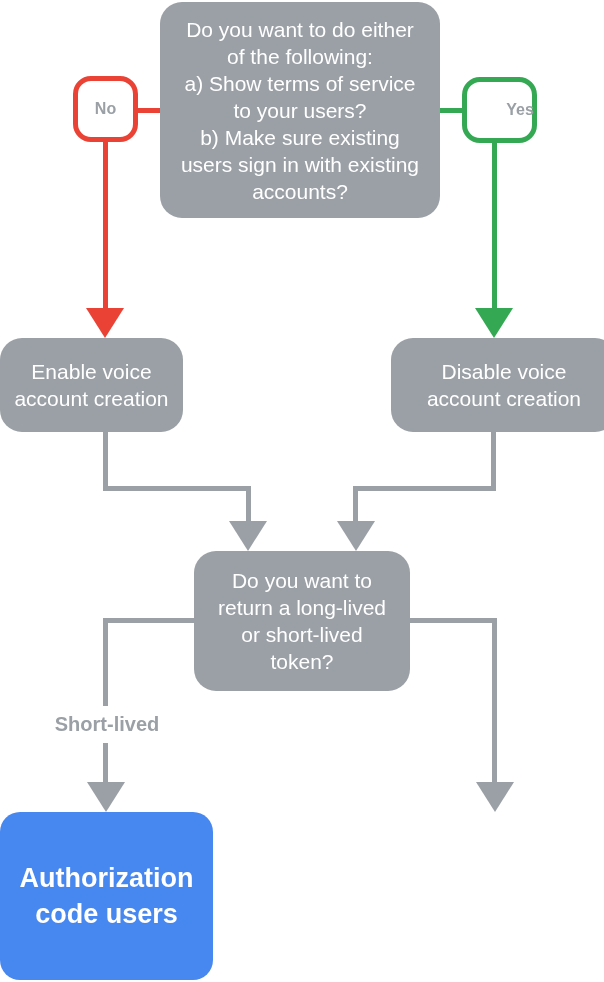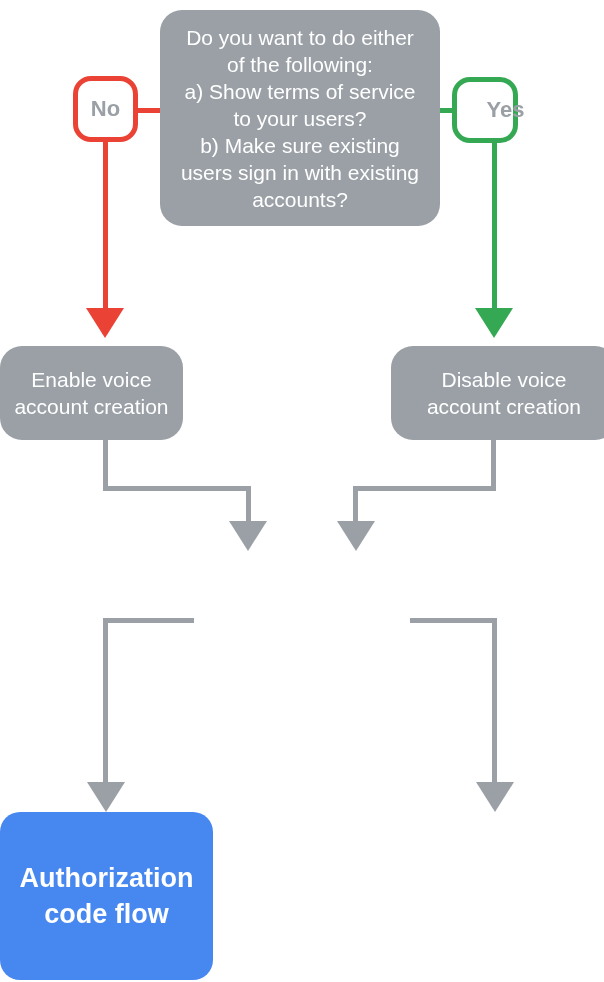--- a/index.html
+++ b/index.html
@@ -24,35 +24,34 @@
     white-space: pre-line;
     box-sizing: border-box;
   }
   .gray-box {
     background: var(--gray, #9AA0A6);
     color: #ffffff;
     border-radius: 22px;
     font-size: 21px;
     line-height: 27px;
     font-weight: 400;
-    margin-top: 8px;
   }
   .blue-box {
     background: var(--blue, #4787F0);
     color: #ffffff;
     border-radius: 20px;
     font-size: 27px;
     line-height: 36px;
     font-weight: 700;
   }
   .badge {
     background: #ffffff;
     color: var(--gray, #9AA0A6);
     border-radius: 18px;
-    font-size: 22px;
+    font-size: 16px;
     font-weight: 700;
   }
   .badge-no  { border: 5px solid var(--red, #EA4335); }
   .badge-yes { border: 5px solid var(--green, #34A853); }
   .edge-label {
     position: absolute;
     display: flex;
     align-items: center;
     justify-content: center;
     background: #ffffff;
@@ -77,21 +76,21 @@
     z-index: 2;
   }
   .arr-red   { border-top: 30px solid var(--red, #EA4335); }
   .arr-green { border-top: 30px solid var(--green, #34A853); }
   .arr-gray  { border-top: 30px solid var(--gray, #9AA0A6); }
   .box-node { z-index: 2; }
 
   
   #decision1   { left: 160px; top: 2px;   width: 280px; height: 216px; }
   #badge-no    { left: 73px;  top: 76px;  width: 65px;  height: 66px; }
-  #badge-yes   { left: 452px; top: 77px;  width: 66px;  height: 66px; padding-left: 41px; }
+  #badge-yes   { left: 462px; top: 77px;  width: 75px;  height: 66px; padding-left: 41px; }
 
   #red-h   { left: 138px; top: 108px; width: 22px;  height: 5px; }
   #red-v   { left: 103px; top: 140px; width: 5px;   height: 170px; }
   #red-a   { left: 86px;  top: 308px; }
   #green-h { left: 440px; top: 108px; width: 22px;  height: 5px; }
   #green-v { left: 492px; top: 141px; width: 5px;   height: 169px; }
   #green-a { left: 475px; top: 308px; }
 
   #enable-box  { left: 0px;   top: 338px; width: 183px; height: 94px; }
   #disable-box { left: 391px; top: 338px; width: 226px; height: 94px; }
@@ -150,25 +149,30 @@
 
   <div id="l1" class="seg seg-gray"></div>
   <div id="l2" class="seg seg-gray"></div>
   <div id="l3" class="seg seg-gray"></div>
   <div id="ga1" class="arr arr-gray"></div>
   <div id="r1" class="seg seg-gray"></div>
   <div id="r2" class="seg seg-gray"></div>
   <div id="r3" class="seg seg-gray"></div>
   <div id="ga2" class="arr arr-gray"></div>
 
+  <div id="decision2" class="node gray-box box-node">Do you want to
+return a long-lived
+or short-lived
+token?</div>
 
   <div id="ol-h" class="seg seg-gray"></div>
   <div id="ol-v" class="seg seg-gray"></div>
   <div id="ga3" class="arr arr-gray"></div>
   <div id="or-h" class="seg seg-gray"></div>
   <div id="or-v" class="seg seg-gray"></div>
   <div id="ga4" class="arr arr-gray"></div>
 
+  <div id="label-short" class="edge-label">Short-lived</div>
 
   <div id="auth-box" class="node blue-box box-node">Authorization
-code flow</div>
+code users</div>
 
 </div>
 
 </body></html>

